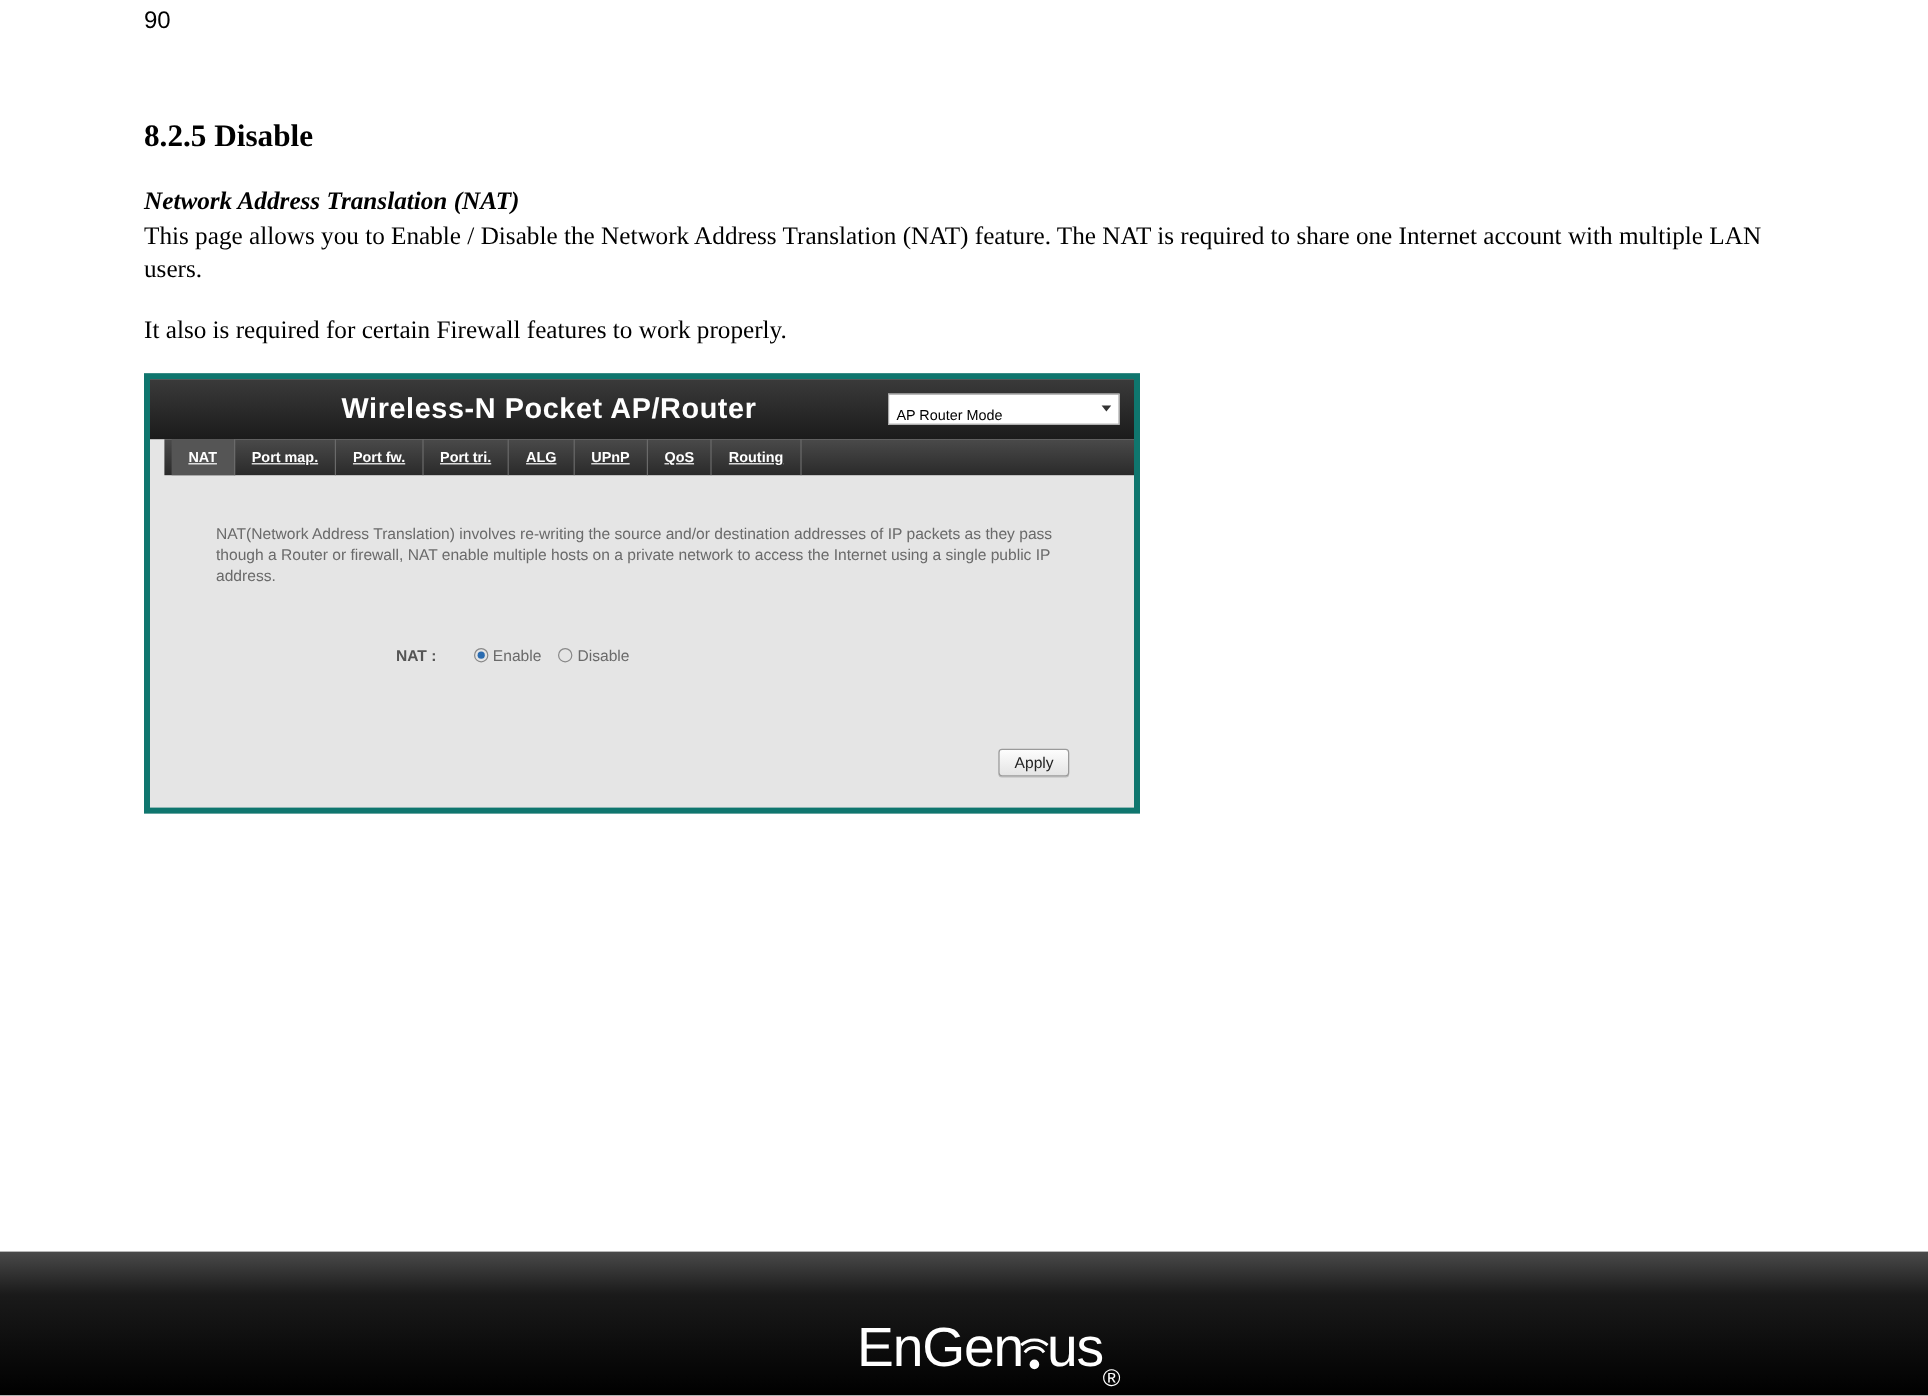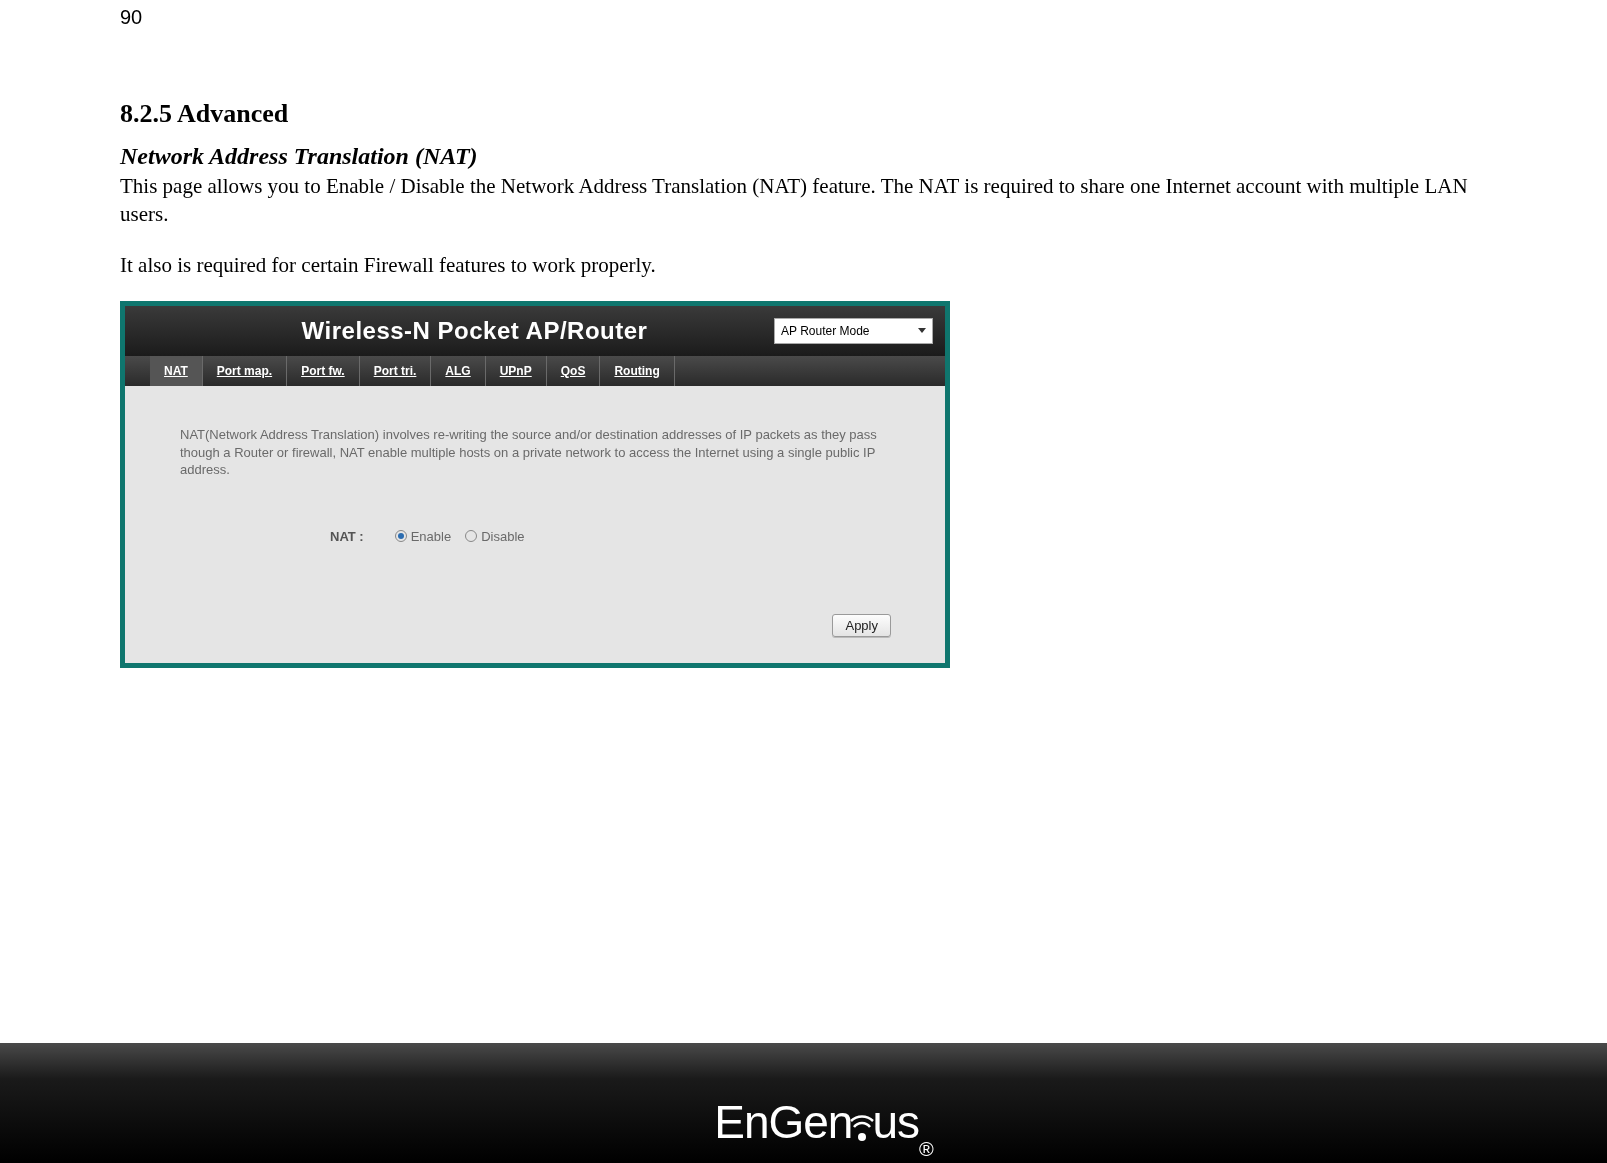--- a/index.html
+++ b/index.html
@@ -28,22 +28,22 @@
     font-size: 26px;
     margin-bottom: 4px;
   }
   .body-text {
     font-size: 21px;
     line-height: 1.35;
   }
   .h2 {
     font-weight: bold;
     font-style: italic;
-    font-size: 24px;
-    margin-top: 14px;
+    font-size: 21px;
+    margin-top: 26px;
     margin-bottom: 2px;
   }
   .para {
     margin: 0 0 22px 0;
   }
 
   
   .router-shot {
     width: 820px;
     border: 5px solid #0f766e;
@@ -68,41 +68,42 @@
     text-align: center;
     font-family: Verdana, Arial, sans-serif;
     letter-spacing: 0.5px;
   }
   .mode-select {
     width: 150px;
     height: 24px;
     background: #fff;
     border: 1px solid #a9a9a9;
     font-size: 12px;
-    padding: 0 1px 0 6px;
-    display: flex;
-    align-items: center;
+    padding: 0 35px 0 6px;
+    display: flex;
+    align-items: flex-end;
     position: relative;
     color: #000;
   }
   .mode-select::after {
     content: "";
     position: absolute;
     right: 6px;
     top: 9px;
     border-left: 4px solid transparent;
     border-right: 4px solid transparent;
     border-top: 5px solid #333;
   }
   .router-tabs {
     background: linear-gradient(#4a4a4a, #2a2a2a);
     display: flex;
-    padding-left: 25px;
+    padding-left: 6px;
     height: 30px;
     align-items: stretch;
+    margin-left: 12px;
   }
   .router-tab {
     color: #fff;
     font-size: 12px;
     font-weight: bold;
     text-decoration: underline;
     padding: 0 14px;
     display: flex;
     align-items: center;
     border-right: 1px solid #6a6a6a;
@@ -201,21 +202,21 @@
     margin: 0 -2px 6px -2px;
   }
   .wifi-icon svg { display: block; }
 </style>
 </head>
 <body>
 
 <div class="page">
   <div class="page-number">90</div>
 
-  <div class="h1">8.2.5 Advanced</div>
+  <div class="h1">8.2.5 Disable</div>
 
 
   <div class="h2">Network Address Translation (NAT)</div>
   <p class="body-text para">This page allows you to Enable / Disable the Network Address Translation (NAT) feature. The NAT is required to share one Internet account with multiple LAN users.</p>
   <p class="body-text para">It also is required for certain Firewall features to work properly.</p>
 
   <div class="router-shot">
     <div class="router-header">
       <div class="router-title">Wireless-N Pocket AP/Router</div>
       <div class="mode-select">

